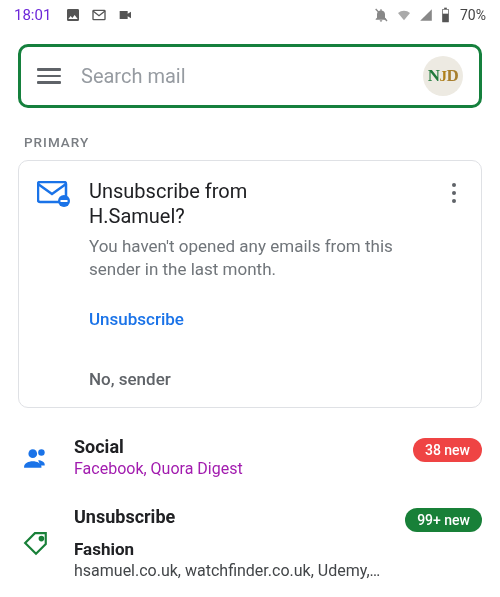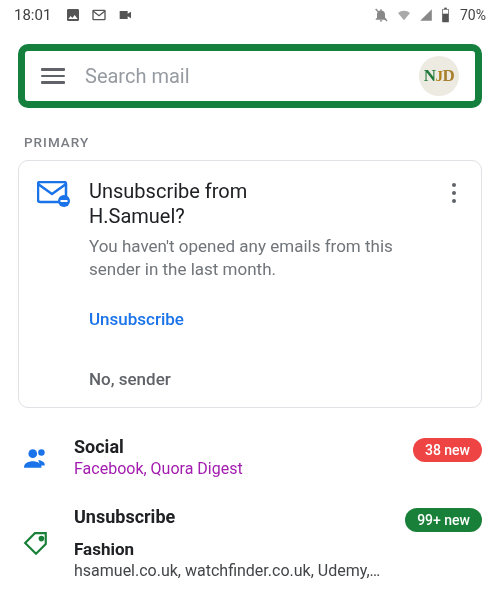--- a/index.html
+++ b/index.html
@@ -14,28 +14,28 @@
   .status-bar {
     height: 30px;
     display: flex;
     align-items: center;
     padding: 0 14px;
     font-size: 14px;
     color: #444;
   }
   .status-left { display:flex; align-items:center; gap:10px; }
   .status-right { margin-left:auto; display:flex; align-items:center; gap:7px; }
-  .clock { font-size: 15px; margin-right: 4px; color:#404040;}
+  .clock { font-size: 15px; margin-right: 4px; color:#6d28d9;}
   .sicon { width:16px; height:16px; color:#555; display:flex; align-items:center; justify-content:center;}
   .sicon svg { width:100%; height:100%; }
   .battpct { font-size:14px; color:#444; margin-left:2px;}
   .search-card {
     margin: 14px 18px 0 18px;
     height: 64px;
-    border: 7px solid #15803d;
+    border: 3px solid #15803d;
     border-radius: 10px;
     display: flex;
     align-items: center;
     padding: 0 16px;
     gap: 20px;
   }
   .hamburger { width:24px; color:#5f6368; }
   .hamburger div { height:2.5px; background:#5f6368; margin:4px 0; border-radius:1px;}
   .search-text { color:#969ba1; font-size:20px; flex:1;}
   .avatar {

